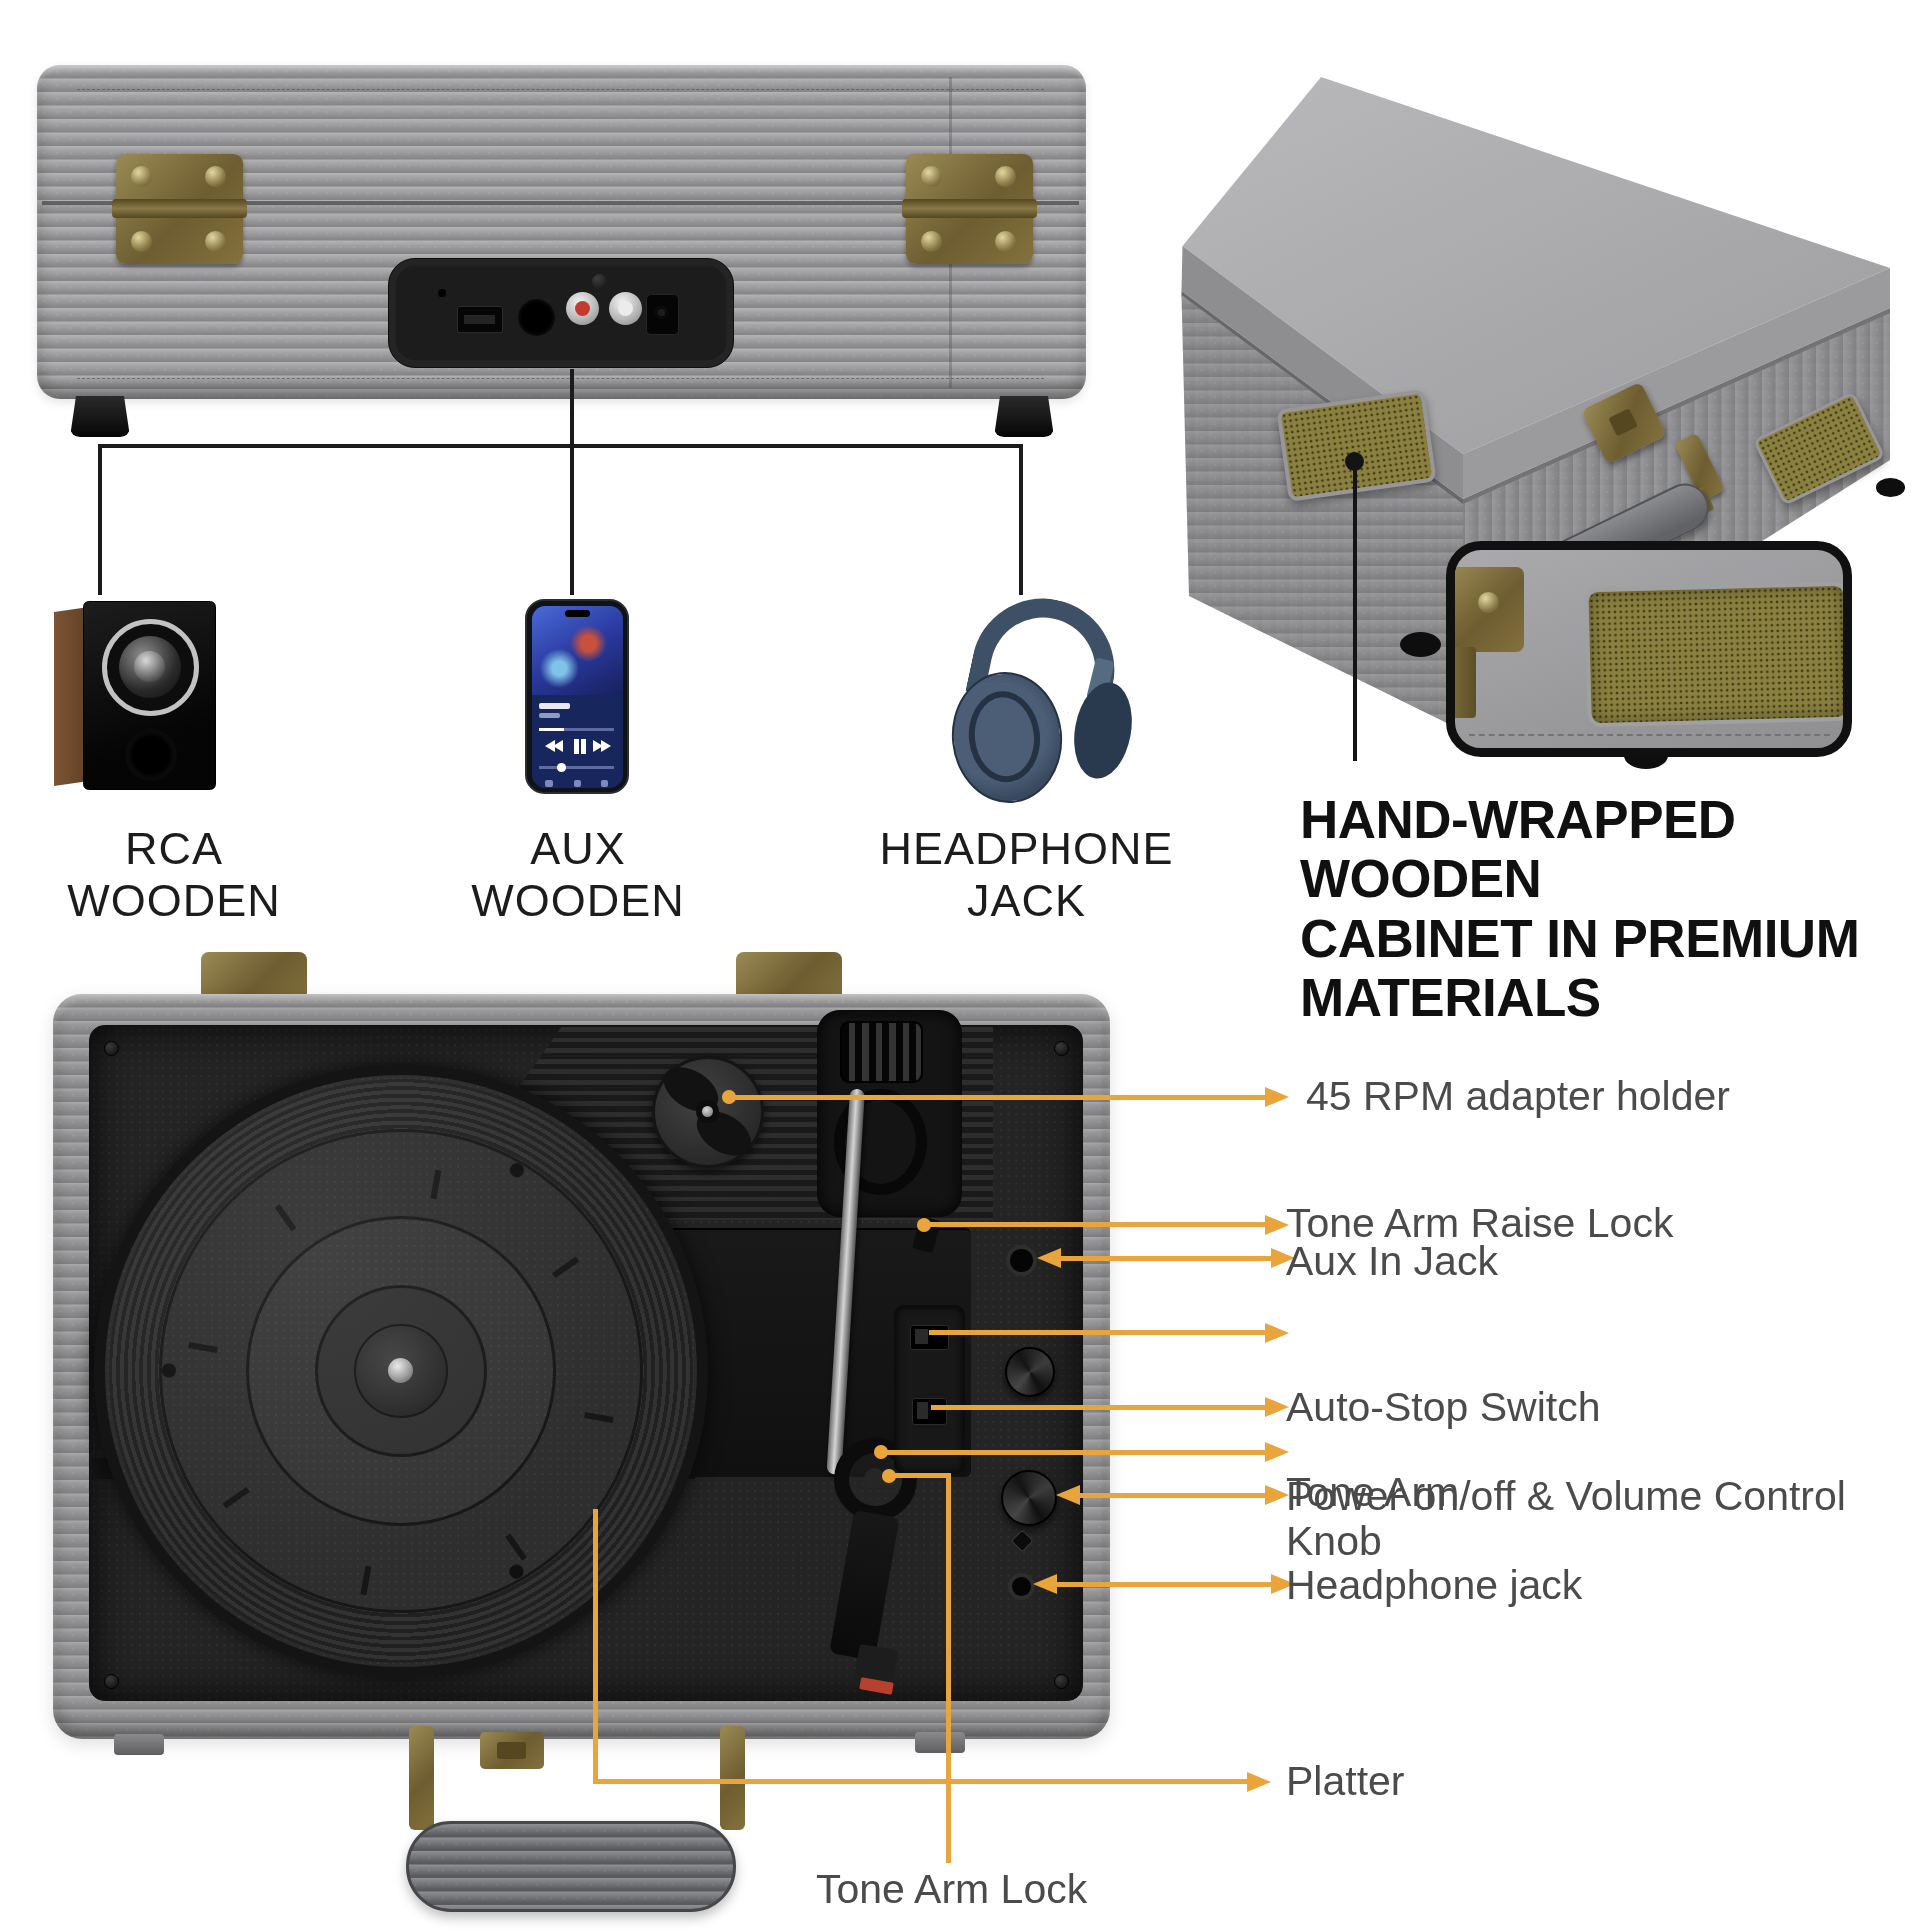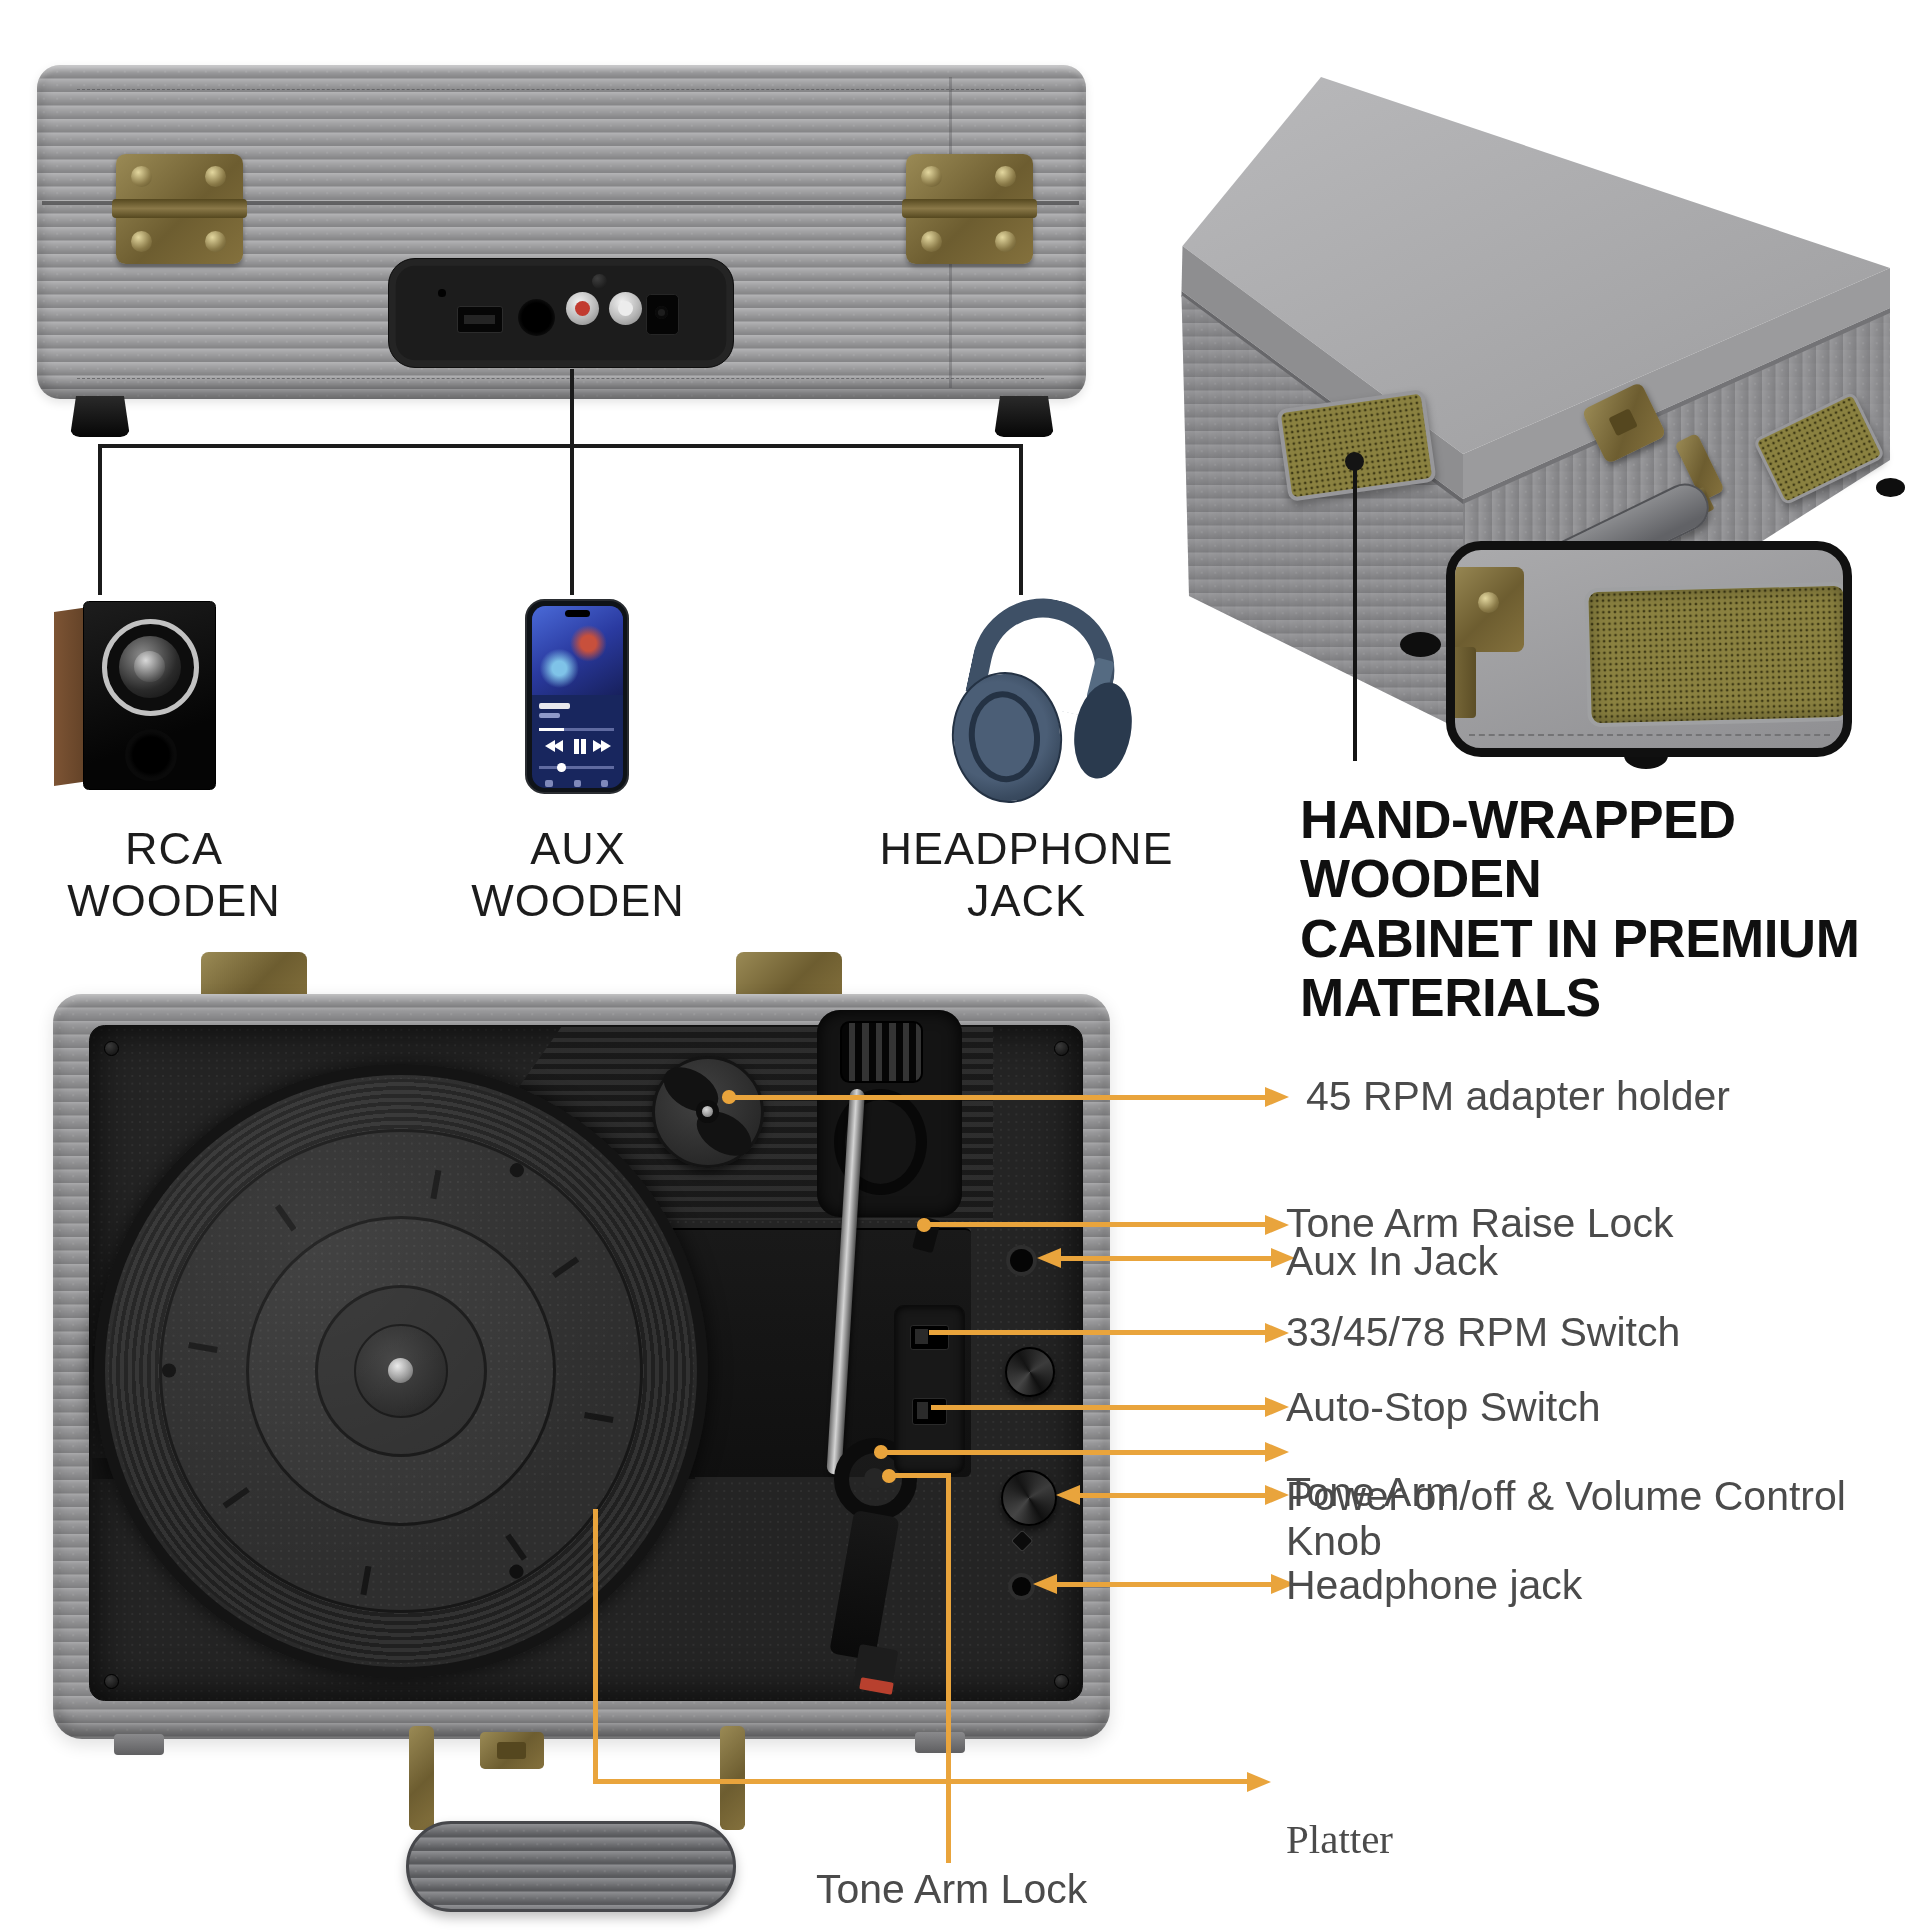--- a/index.html
+++ b/index.html
@@ -309,23 +309,22 @@
   <div class="oline" style="left:593px;top:1779px;width:657px;"></div>
   <div class="ar" style="left:1247px;top:1772px;"></div>
 
   <div class="odot" style="left:882px;top:1469px;"></div>
   <div class="oline" style="left:889px;top:1473px;width:62px;"></div>
   <div class="ovline" style="left:946px;top:1473px;height:390px;"></div>
 
   <div class="callout" style="left:1286px;top:1074px;margin-left:20px;">45 RPM adapter holder</div>
   <div class="callout" style="left:1286px;top:1201px;">Tone Arm Raise Lock</div>
   <div class="callout" style="left:1286px;top:1239px;">Aux In Jack</div>
-  <div class="callout" style="left:1286px;top:1310px;">33/45/78 RPM Switch</div>
   <div class="callout" style="left:1286px;top:1385px;">Auto-Stop Switch</div>
   <div class="callout" style="left:1286px;top:1430px;margin-top:40px;">Tone Arm</div>
   <div class="callout" style="left:1286px;top:1474px;width:676px;">Power on/off &amp; Volume Control
 Knob</div>
   <div class="callout" style="left:1286px;top:1563px;">Headphone jack</div>
-  <div class="callout" style="left:1286px;top:1817px;font-family:Liberation Serif, serif;">Platter</div>
+  <div class="callout" style="left:1286px;top:1759px;">Platter</div>
   <div class="callout" style="left:816px;top:1867px;">Tone Arm Lock</div>
 
 </div>
 
 
 </body></html>

